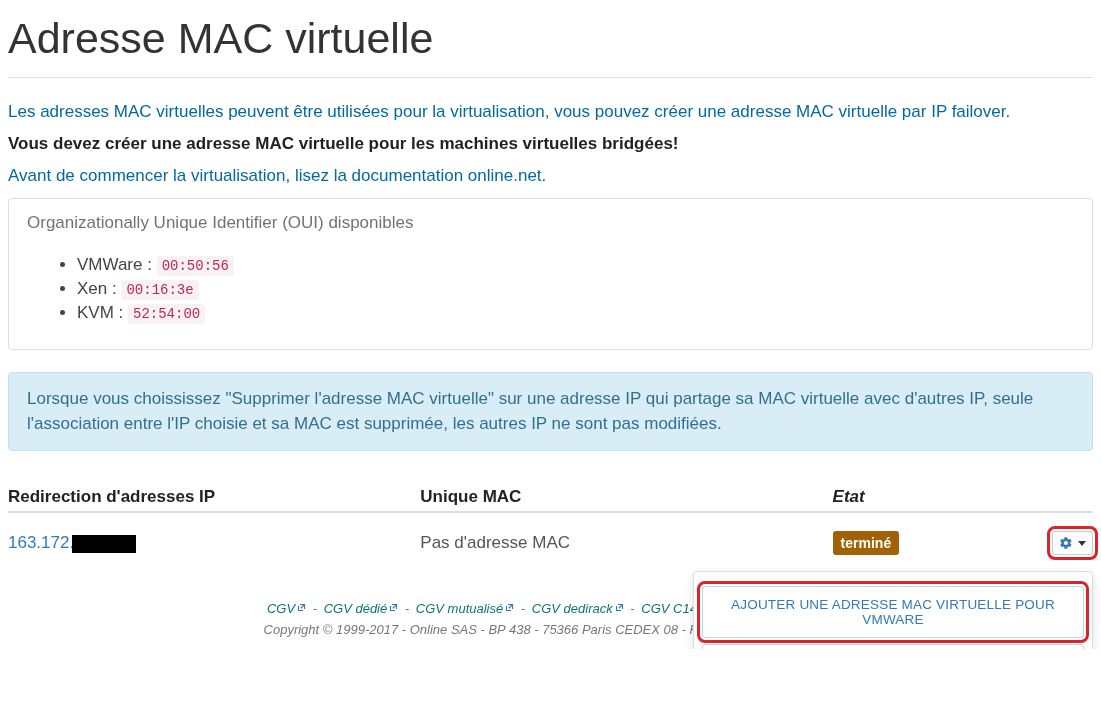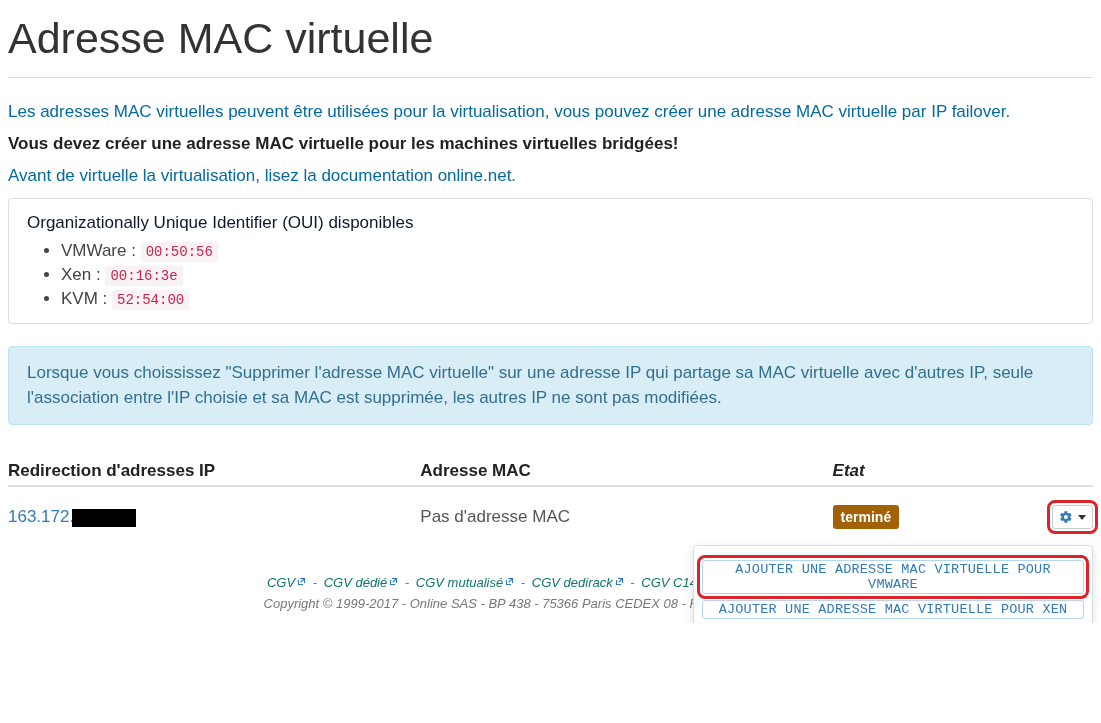--- a/index.html
+++ b/index.html
@@ -26,27 +26,27 @@
   p { margin: 0 0 12px 0; color: #0369a1; font-size: 17px; }
   p.bold { font-weight: 700; color: #222; }
   .panel-outline {
     border: 1px solid #ddd;
     border-radius: 4px;
     padding: 14px 18px 10px 18px;
     margin-bottom: 22px;
   }
   .panel-outline .heading {
     font-size: 17px;
-    color: #0f172a;
-    margin-bottom: 8px;
+    color: #737373;
+    margin-bottom: 22px;
   }
   .oui-list {
     list-style: disc;
     padding-left: 34px;
-    margin: 0;
+    margin: 16px;
   }
   .oui-list li {
     font-size: 17px;
     color: #444;
     margin: 4px 0;
   }
   code.mac {
     font-family: Menlo, Monaco, Consolas, "Courier New", monospace;
     font-size: 14px;
     color: #c7254e;
@@ -146,27 +146,26 @@
     padding: 8px;
     width: 400px;
     z-index: 10;
   }
   .dropdown .opt {
     display: block;
     border: 1px solid #b4d7ee;
     border-radius: 3px;
     color: #337ab7;
     font-size: 13.5px;
-    padding: 1px 12px;
+    padding: 10px 12px;
     text-align: center;
     margin: 6px 0;
     cursor: pointer;
     background: #fff;
     letter-spacing: 0.2px;
-    font-family: Liberation Mono, monospace;
   }
   footer {
     margin-top: 26px;
     text-align: center;
     font-size: 13px;
     font-style: italic;
     color: #777;
     line-height: 1.6;
   }
   footer .links a {
@@ -184,21 +183,21 @@
   .ext-icon svg { width: 9px; height: 9px; display:block; }
 </style>
 </head>
 <body>
 
 <h1>Adresse MAC virtuelle</h1>
 <hr class="head-rule">
 
 <p>Les adresses MAC virtuelles peuvent être utilisées pour la virtualisation, vous pouvez créer une adresse MAC virtuelle par IP failover.</p>
 <p class="bold">Vous devez créer une adresse MAC virtuelle pour les machines virtuelles bridgées!</p>
-<p>Avant de virtuelle la virtualisation, lisez la documentation online.net.</p>
+<p>Avant de commencer la virtualisation, lisez la documentation online.net.</p>
 
 <div class="panel-outline">
   <div class="heading">Organizationally Unique Identifier (OUI) disponibles</div>
   <ul class="oui-list">
     <li>
       <span>VMWare : </span><code class="mac">00:50:56</code>
     </li>
     <li>
       <span>Xen : </span><code class="mac">00:16:3e</code>
     </li>
@@ -207,21 +206,21 @@
     </li>
   </ul>
 </div>
 
 <div class="alert-info">Lorsque vous choississez "Supprimer l'adresse MAC virtuelle" sur une adresse IP qui partage sa MAC virtuelle avec d'autres IP, seule l'association entre l'IP choisie et sa MAC est supprimée, les autres IP ne sont pas modifiées.</div>
 
 <table class="mac-table">
   <thead>
     <tr>
       <th class="col-ip">Redirection d'adresses IP</th>
-      <th class="col-mac">Adresse MAC</th>
+      <th class="col-mac">Unique MAC</th>
       <th class="col-state">Etat</th>
     </tr>
   </thead>
   <tbody>
     <tr>
       <td>
         <a href="#" class="ip-link">163.172.</a><span class="ip-mask"></span>
       </td>
       <td>Pas d'adresse MAC</td>
       <td class="state-cell">

